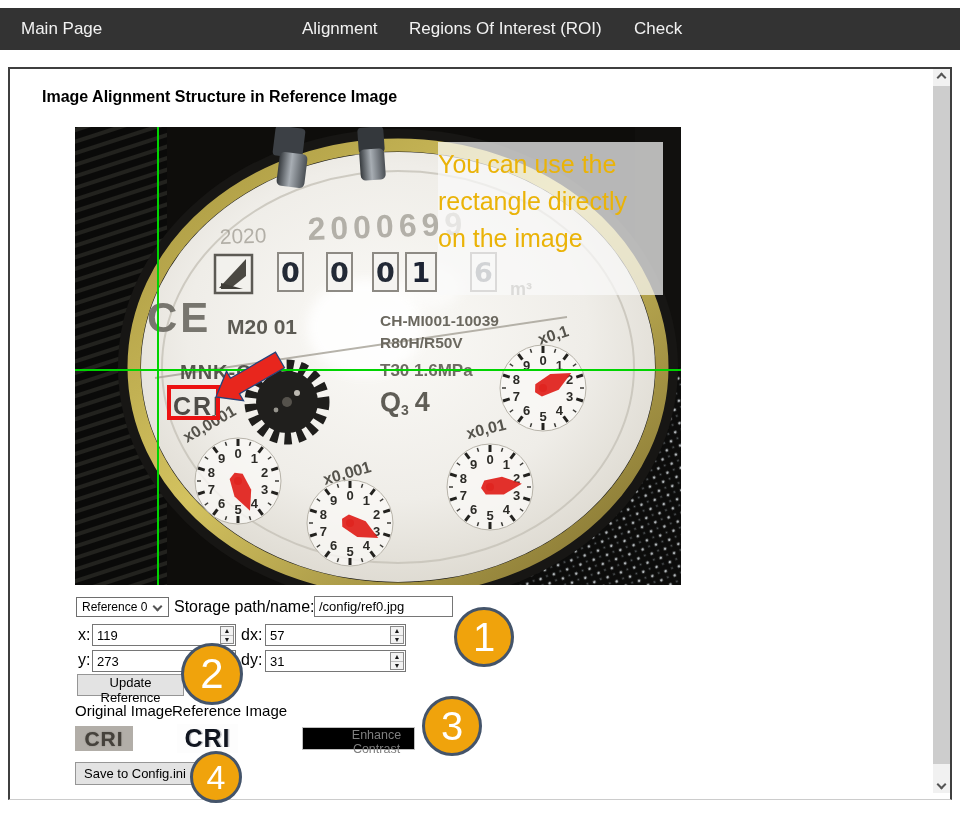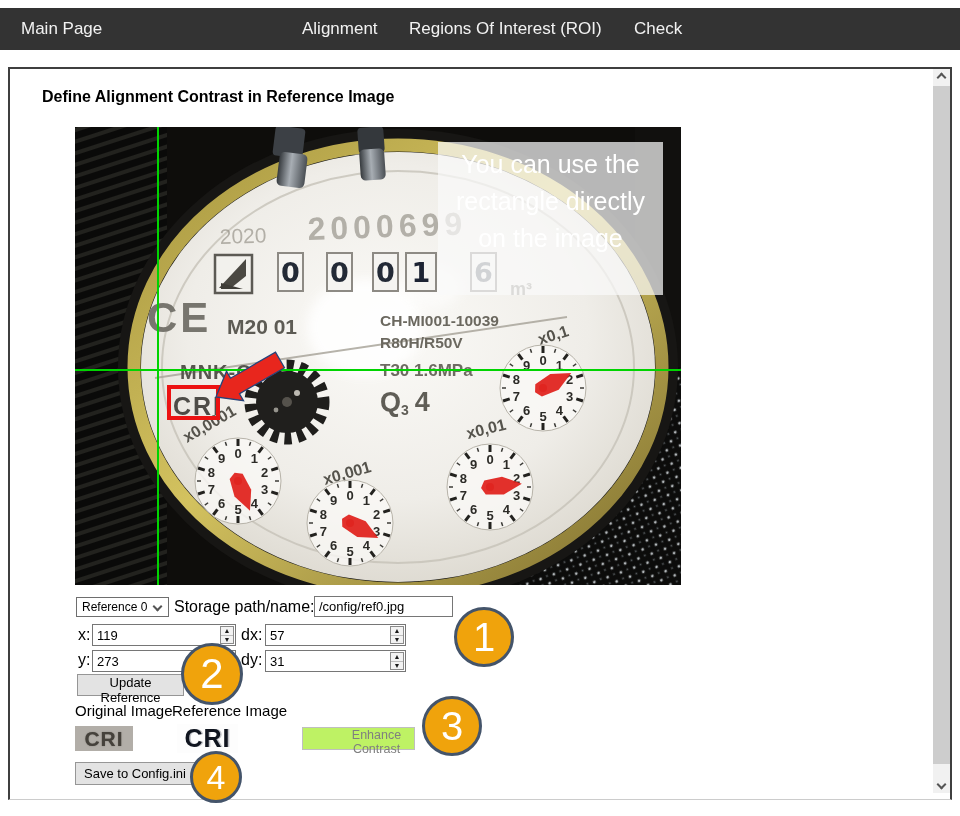--- a/index.html
+++ b/index.html
@@ -18,41 +18,41 @@
   #figure { left:75px; top:127px; width:606px; height:458px; background:#0e0d0b; overflow:hidden; }
   #figure svg { position:absolute; left:0; top:0; font-family:"Liberation Sans",sans-serif; }
   .odo-box { position:absolute; top:125px; width:27px; height:40px; background:#f5f4f1;
     border:2px solid #8d8a84; color:#232a36; font-weight:bold; font-size:27px;
     display:flex; align-items:center; justify-content:center; font-family:"DejaVu Sans",sans-serif; }
   #odo-unit { position:absolute; left:435px; top:152px; font-size:18px; font-weight:bold; color:#8f8d86; }
   .crossV { left:82px; top:0; width:2px; height:458px; background:#00d400; }
   .crossH { left:0; top:242px; width:606px; height:2px; background:#00d400; }
   #roi-rect { left:92px; top:258px; width:53px; height:35px; border:4px solid #ec1212; }
   #overlay { left:363px; top:15px; width:225px; height:153px; background:rgba(250,250,250,0.72);
-    color:#ffffff; font-size:25px; line-height:37px; text-align:center; padding-top:4px; }
+    color:#eab308; font-size:25px; line-height:37px; text-align:left; padding-top:4px; }
   
   .lbl16 { font-size:16px; color:#000; }
   .lbl15 { font-size:15px; color:#000; }
   #ref-select { left:76px; top:597px; width:93px; height:20px; border:1px solid #6e6e6e;
     background:#fff; font-size:12px; line-height:18px; padding-left:5px; cursor:pointer; }
   .chev { position:absolute; width:7px; height:7px; border-left:2px solid #555; border-top:2px solid #555; }
   .chev.down { transform:rotate(225deg); }
   .chev.up   { transform:rotate(45deg); }
   input.txt { position:absolute; border:1px solid #767676; font-size:13px; padding:1px 4px;
     font-family:Liberation Sans, sans-serif; background:#fff; color:#000; }
   .num-wrap { position:absolute; }
   .num-wrap input { width:100%; height:100%; border:1px solid #767676; font-size:13px;
     padding:1px 18px 1px 4px; font-family:"Liberation Sans",sans-serif; }
   .spin { position:absolute; right:2px; top:2px; bottom:2px; width:14px; border:1px solid #8a8a8a;
     background:#f2f2f2; display:flex; flex-direction:column; cursor:pointer; }
   .spin span { flex:1; font-size:7px; line-height:8px; text-align:center; color:#1a1a1a; }
   .spin span:first-child { border-bottom:1px solid #bdbdbd; }
   button.win { position:absolute; background:#e3e3e3; border:1px solid #969696; font-size:13px;
     color:#000; font-family:"Liberation Sans",sans-serif; cursor:pointer; }
-  #btn-enhance { background:#bef264; border:1px solid #bfbfbf; color:#7f7f7f; font-size:12.5px;padding-left:36px; }
+  #btn-enhance { background:#000000; border:1px solid #bfbfbf; color:#7f7f7f; font-size:12.5px;padding-left:36px; }
   .thumb { position:absolute; display:flex; align-items:center; justify-content:center;
     font-weight:bold; letter-spacing:1px; }
   #thumb-orig { left:75px; top:726px; width:58px; height:25px; background:#b2aea8;
     color:#45413b; font-size:21px; text-shadow:0 0 1.2px #6d6962; }
   #thumb-ref { left:177px; top:724px; width:61px; height:29px; background:#fdfdfd;
     color:#10151f; font-size:25px; text-shadow:1.5px 0 0 rgba(120,125,135,.45); }
   
   .badge { position:absolute; border-radius:50%; background:#F0A30C; border:3px solid #44546A;
     color:#fff; display:flex; align-items:center; justify-content:center; }
   
@@ -66,21 +66,21 @@
 <body>
 
 <div id="nav" class="abs">
   <a style="left:21px">Main Page</a>
   <a style="left:302px">Alignment</a>
   <a style="left:409px">Regions Of Interest (ROI)</a>
   <a style="left:634px">Check</a>
 </div>
 
 <div id="frame" class="abs"></div>
-<div id="heading" class="abs">Define Alignment Contrast in Reference Image</div>
+<div id="heading" class="abs">Image Alignment Structure in Reference Image</div>
 
 <div id="figure" class="abs">
   <svg width="606" height="458" viewBox="0 0 606 458">
     <defs>
       <radialGradient id="faceG" cx="48%" cy="42%" r="65%">
         <stop offset="0%" stop-color="#fbfaf7"></stop>
         <stop offset="60%" stop-color="#efede8"></stop>
         <stop offset="100%" stop-color="#d9d5cb"></stop>
       </radialGradient>
       <linearGradient id="goldG" x1="0" y1="0" x2="1" y2="1">

